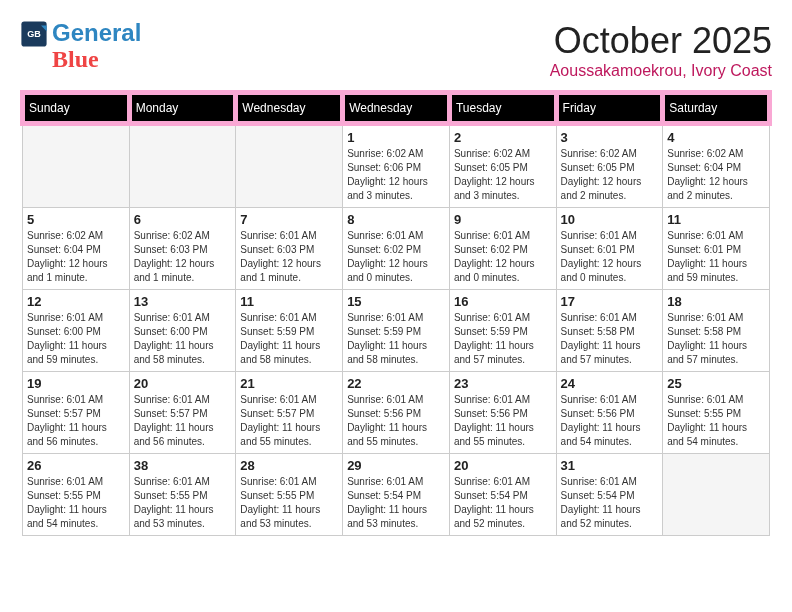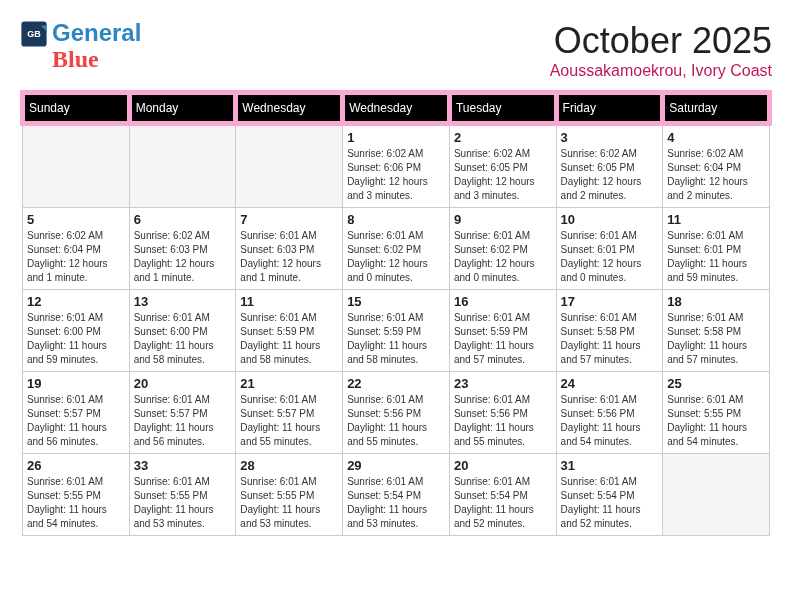--- a/index.html
+++ b/index.html
@@ -307,21 +307,21 @@
       </tr>
       <tr>
         <td>
           <div class="day-number">26</div>
           <div class="day-info" style="white-space: pre-line;">Sunrise: 6:01 AM
 Sunset: 5:55 PM
 Daylight: 11 hours
 and 54 minutes.</div>
         </td>
         <td>
-          <div class="day-number">33</div>
+          <div class="day-number">38</div>
           <div class="day-info" style="white-space: pre-line;">Sunrise: 6:01 AM
 Sunset: 5:55 PM
 Daylight: 11 hours
 and 53 minutes.</div>
         </td>
         <td>
           <div class="day-number">28</div>
           <div class="day-info" style="white-space: pre-line;">Sunrise: 6:01 AM
 Sunset: 5:55 PM
 Daylight: 11 hours

